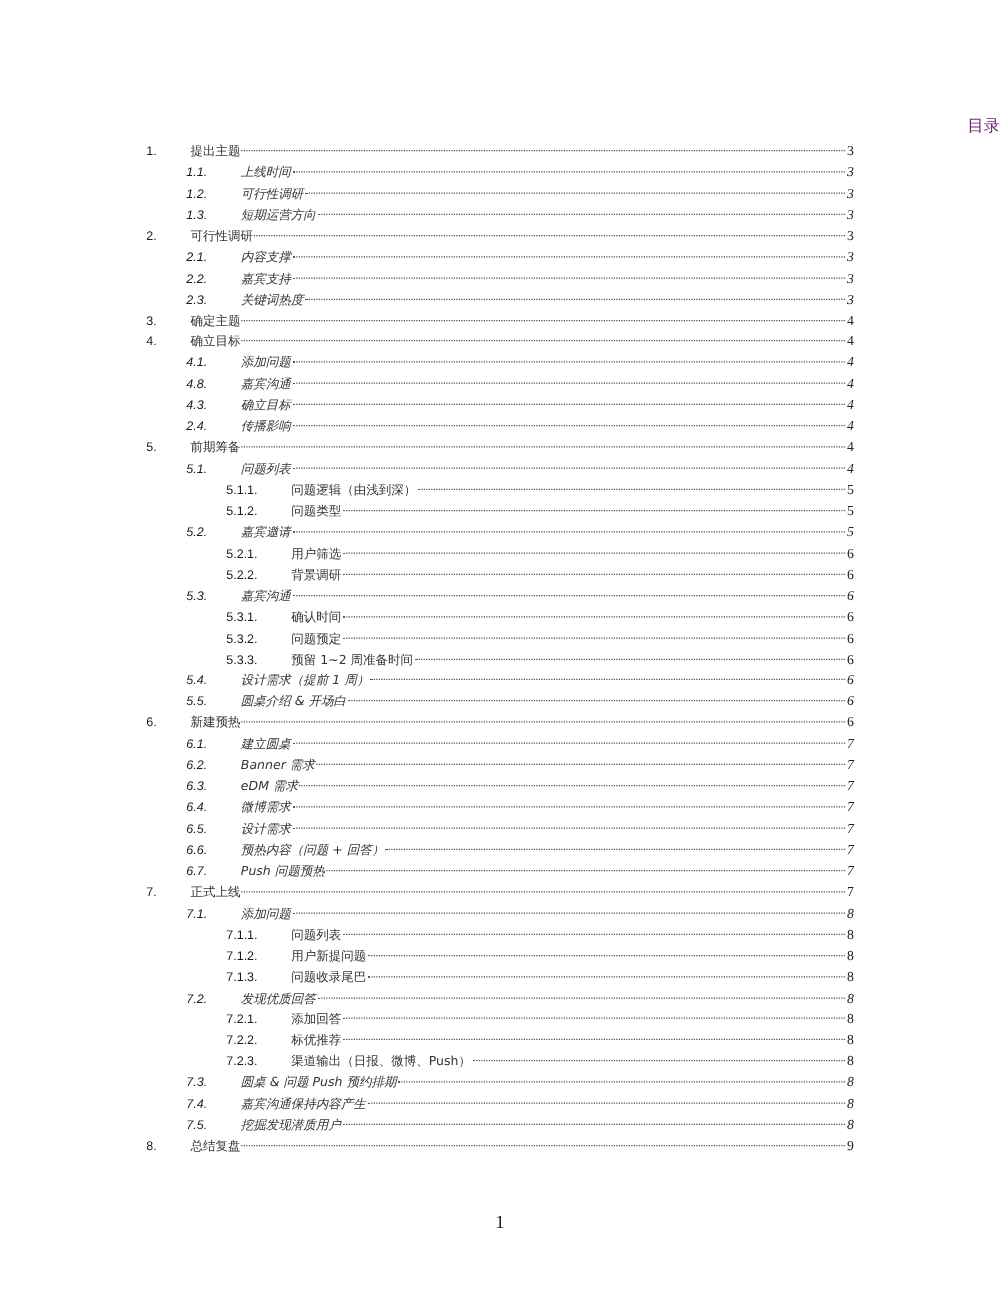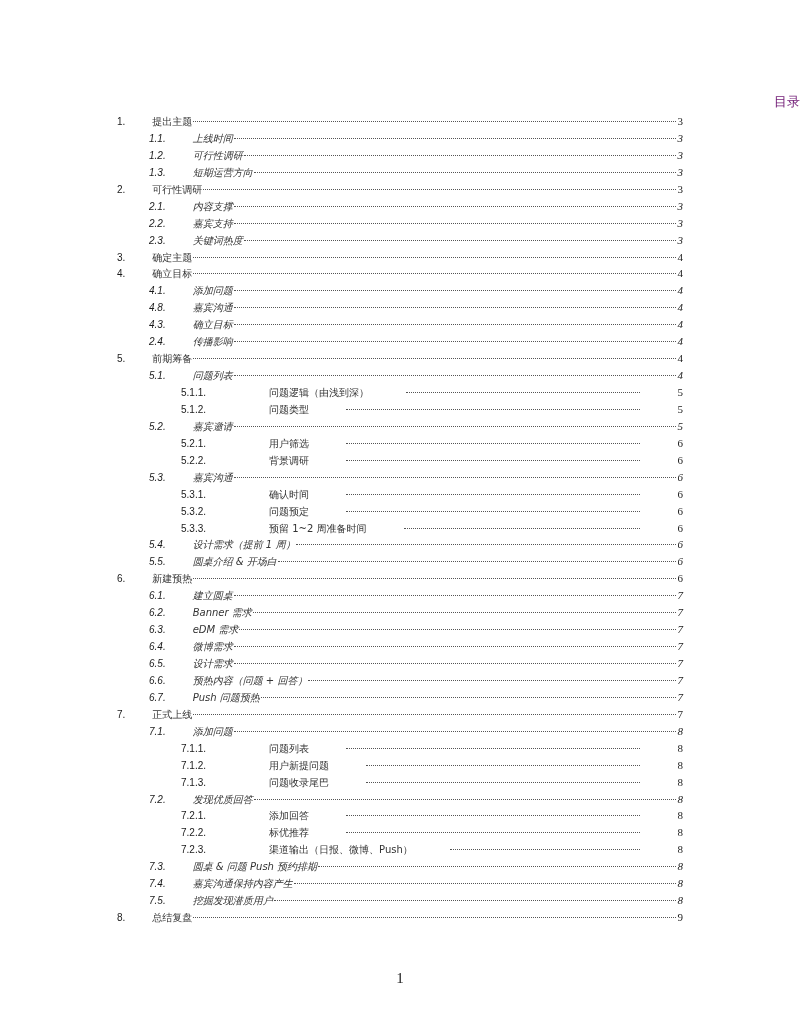--- a/index.html
+++ b/index.html
@@ -44,21 +44,21 @@
       display: flex;
       align-items: baseline;
       height: 16.95px;
       font-size: 10.5px;
       line-height: 16.95px;
       white-space: nowrap;
       cursor: pointer;
     }
     .toc-row.l1 { padding-left: 0; }
     .toc-row.l2 { padding-left: 32px; font-style: italic; }
-    .toc-row.l3 { padding-left: 64px; gap: 36px; }
+    .toc-row.l3 { padding-left: 64px; }
     .toc-num {
       font-family: "Liberation Sans", "DejaVu Sans", sans-serif;
       font-size: 10px;
       margin-right: 3px;
       color: #1a1a1a;
     }
     .toc-label {
       font-family: "DejaVu Sans", "Liberation Sans", sans-serif;
       font-size: 10px;
       color: #333;

